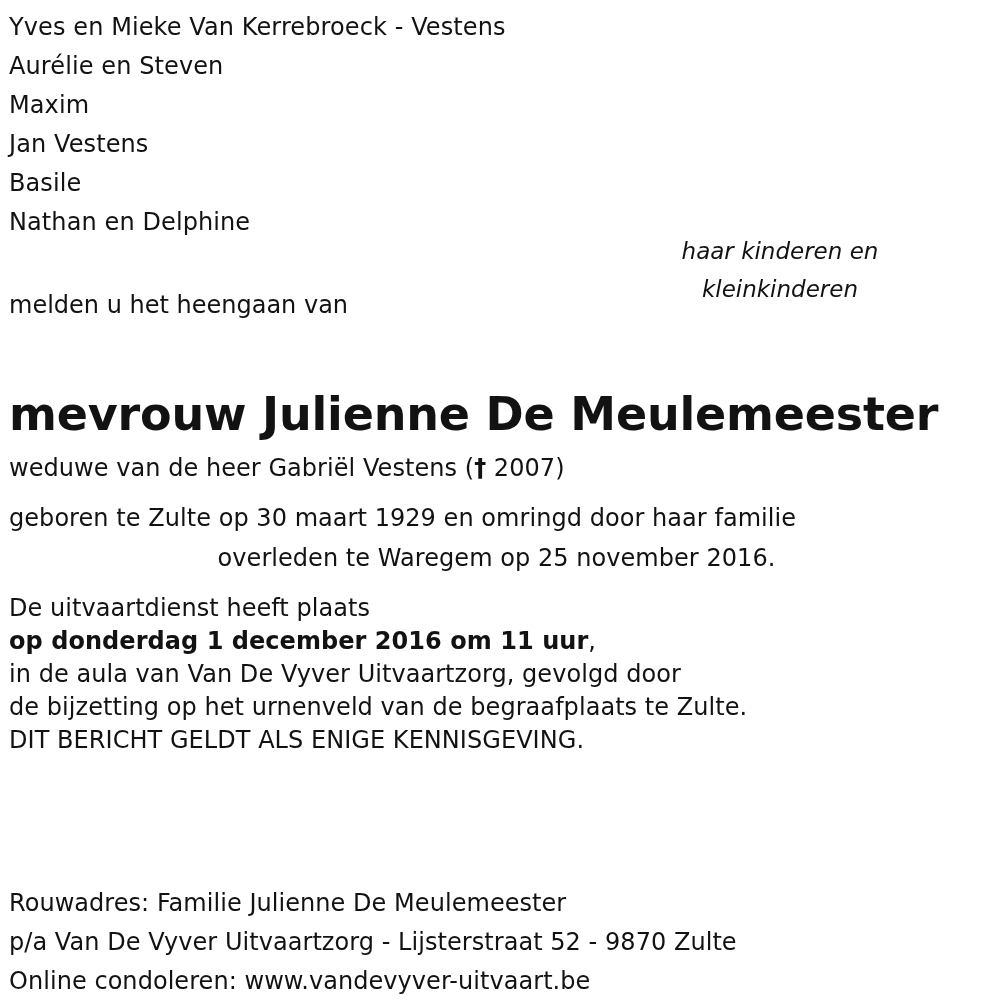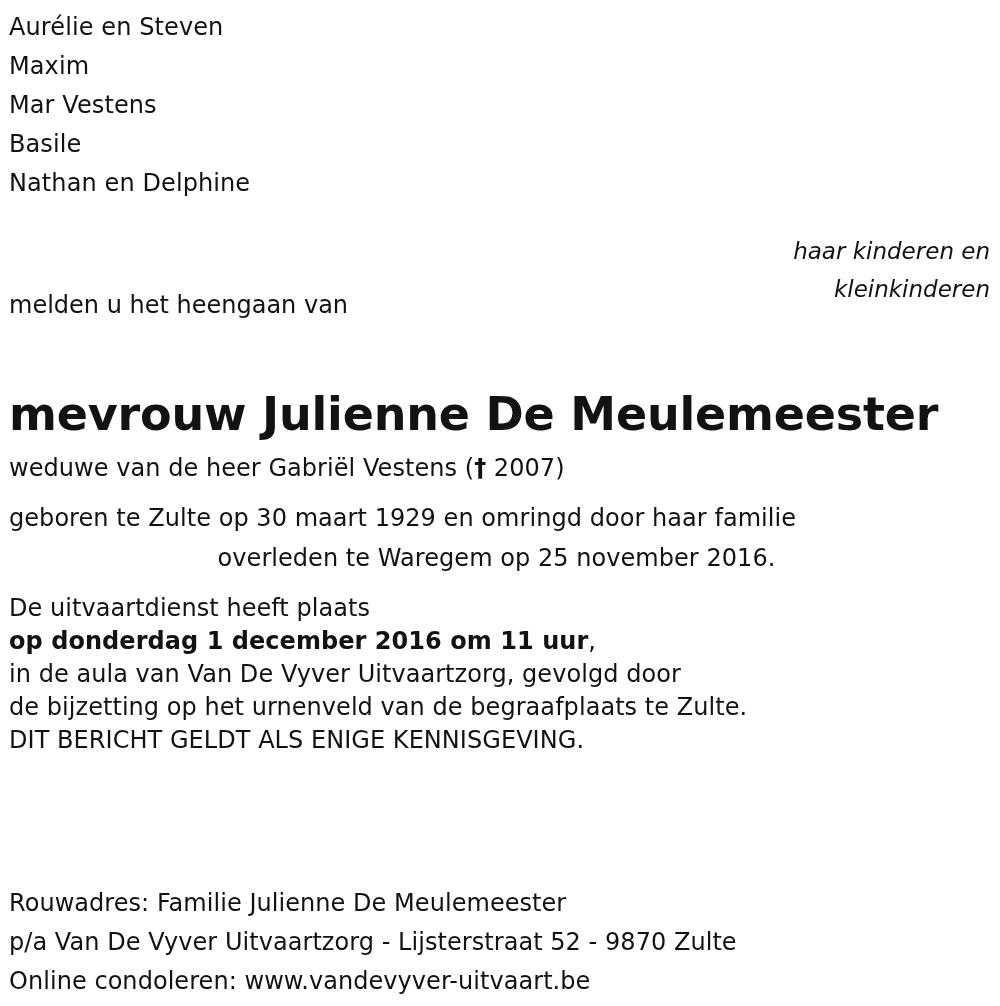--- a/index.html
+++ b/index.html
@@ -48,20 +48,21 @@
     top: 232px;
     width: 420px;
     text-align: right;
     font-style: italic;
     font-size: 23px;
     line-height: 38px;
   }
   .relation-line {
     display: block;
     white-space: nowrap;
+    text-align: center;
   }
 
   
   .announce {
     position: absolute;
     left: 9px;
     top: 289px;
     font-size: 24px;
     line-height: 33px;
     white-space: nowrap;
@@ -118,23 +119,24 @@
     white-space: nowrap;
     letter-spacing: 0.05px;
   }
 </style>
 </head>
 <body>
 
 <div class="card">
 
   <div class="names-block">
+    <div class="name-line">Yves en Mieke Van Kerrebroeck - Vestens</div>
     <div class="name-line">Aurélie en Steven</div>
     <div class="name-line">Maxim</div>
-    <div class="name-line">Mar Vestens</div>
+    <div class="name-line">Jan Vestens</div>
     <div class="name-line">Basile</div>
     <div class="name-line">Nathan en Delphine</div>
   </div>
 
   <div class="relation-note">
     <span class="relation-line">haar kinderen en</span>
     <span class="relation-line">kleinkinderen</span>
   </div>
 
   <div class="announce">melden u het heengaan van</div>

